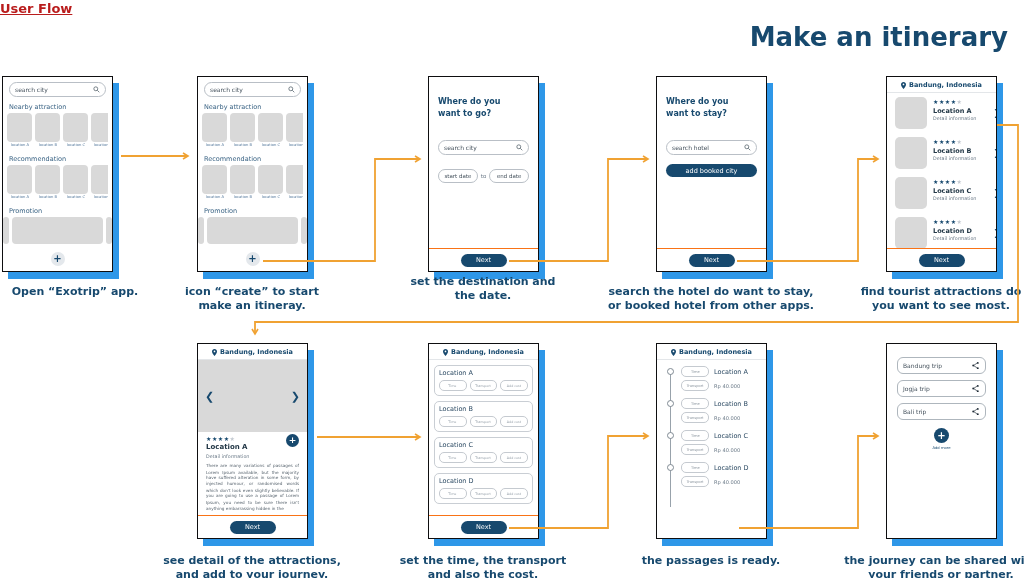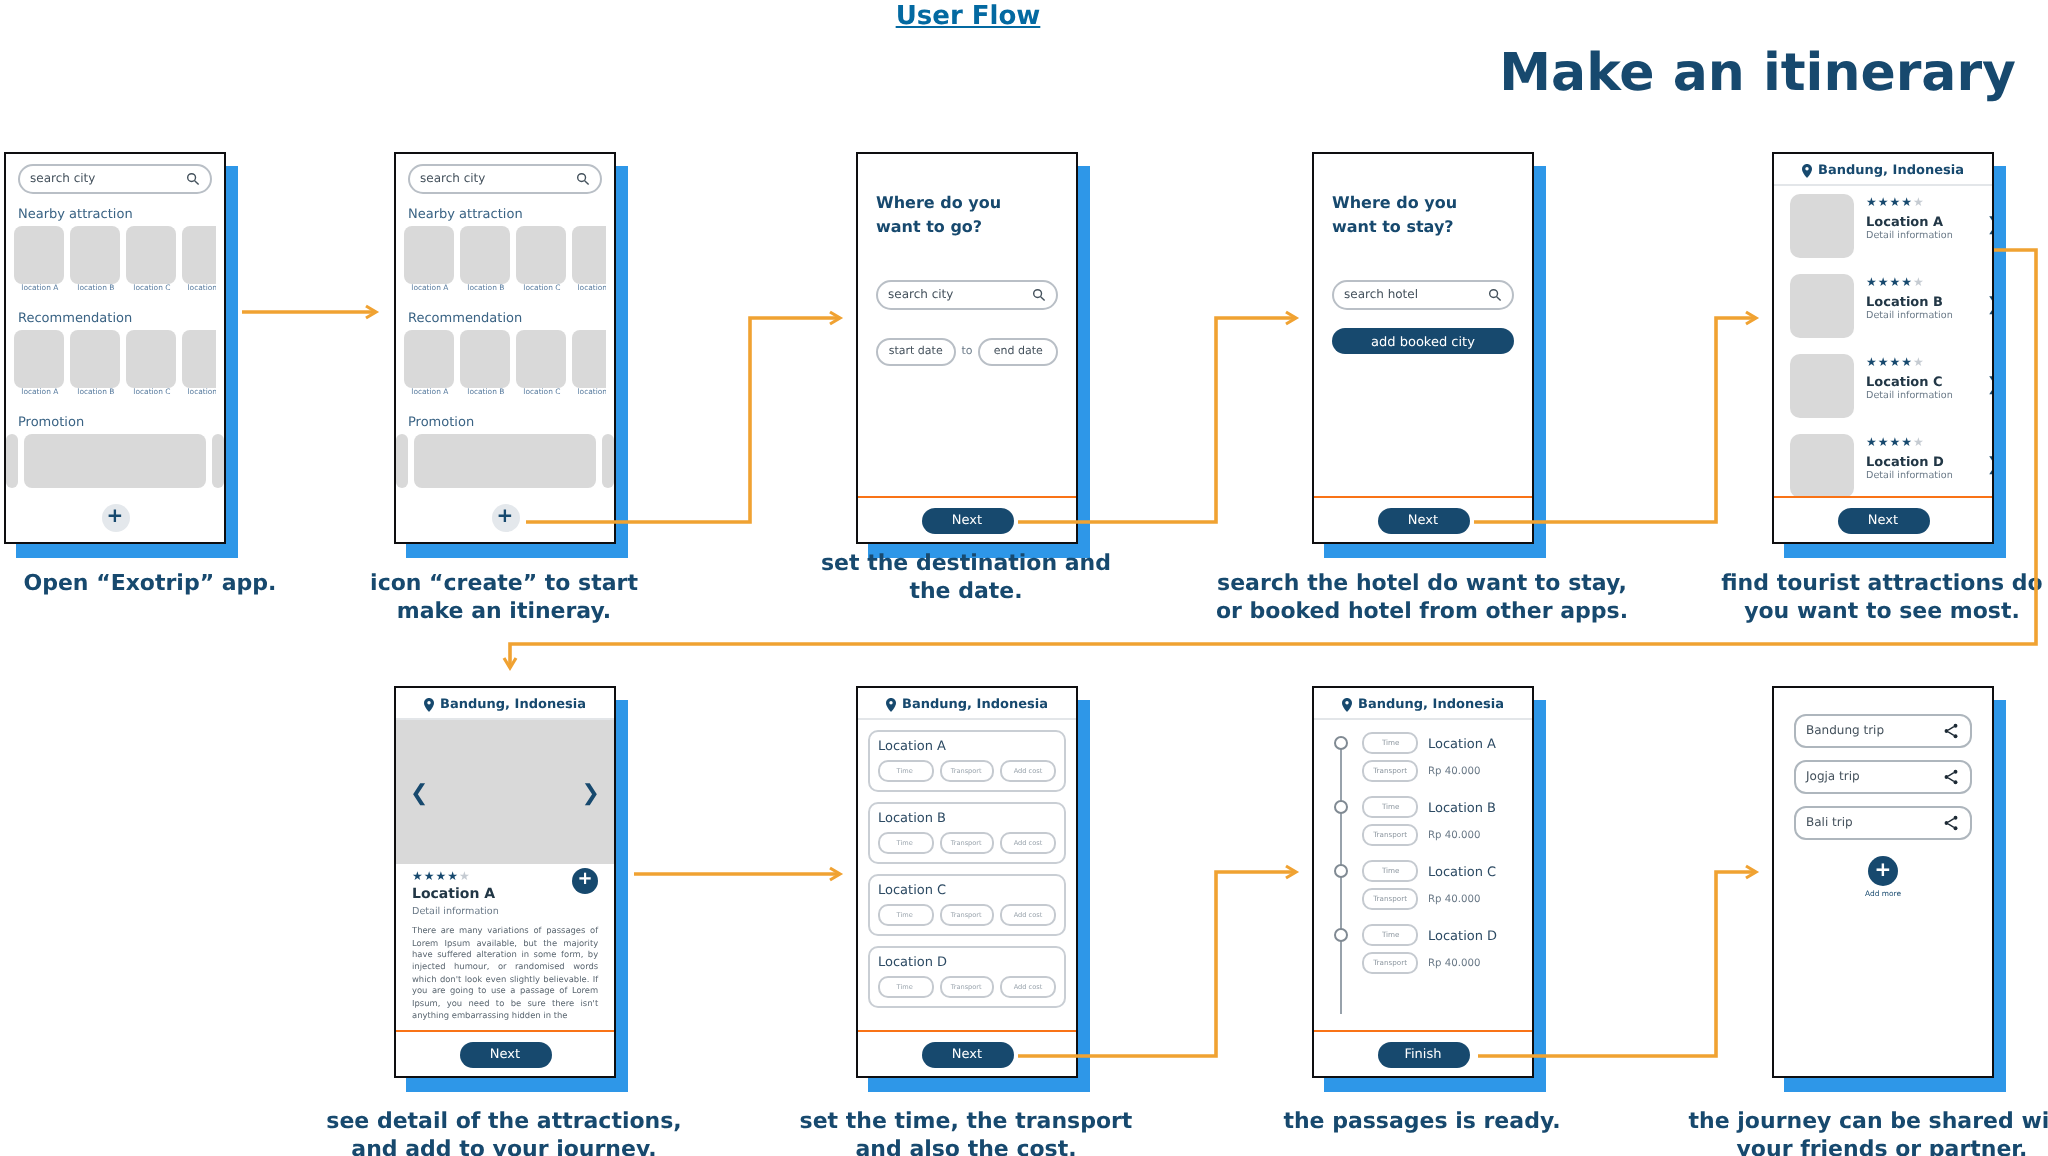--- a/index.html
+++ b/index.html
@@ -1,20 +1,20 @@
 <!DOCTYPE html>
 <html><head>
 <meta charset="utf-8">
 <style>
   html,body{margin:0;padding:0}
   body{width:1024px;height:578px;position:relative;background:#fff;
        font-family:"DejaVu Sans","Liberation Sans",sans-serif;overflow:hidden}
 
-  .overline{position:absolute;top:1px;left:0;width:968px;text-align:center;
-            font-size:13px;font-weight:bold;text-decoration:underline;color:#0369a1}
+  .overline{position:absolute;top:1px;left:0;width:968px;text-align:left;
+            font-size:13px;font-weight:bold;text-decoration:underline;color:#b91c1c}
   .main-heading{position:absolute;top:22px;left:0;width:1008px;text-align:right;
             font-size:26px;font-weight:bold;color:#17496E}
 
   .phone{position:absolute;width:111px;height:196px;background:#fff;
          border:1.6px solid #0e0e10;box-shadow:6px 7px 0 #2E97E8;box-sizing:border-box;overflow:hidden}
 
   .caption{position:absolute;width:210px;text-align:center;font-weight:bold;
            font-size:11px;line-height:1.25;color:#17496E;white-space:pre-line}
 
   
@@ -491,23 +491,20 @@
             <span class="tl-name">Location D</span>
           </div>
         <div class="tl-row">
             <span class="tl-pill">
               <span class="micro">Transport</span>
             </span>
             <span class="tl-cost">Rp 40.000</span>
           </div>
       </div>
     </div>
-    <div class="bottom-bar">
-      <button class="btn-navy">Finish</button>
-    </div>
   </div>
 </div>
 
 <div class="phone" id="p9" style="left:886px;top:343px">
   <div class="pad" style="padding-top:13px">
     <div class="trip-pill">
       <span class="trip-name">Bandung trip</span>
       <svg class="share-ic" viewBox="0 0 24 24">
           <circle cx="18" cy="5" r="2.6" fill="#1d2a35"></circle>
           <circle cx="6" cy="12" r="2.6" fill="#1d2a35"></circle>

